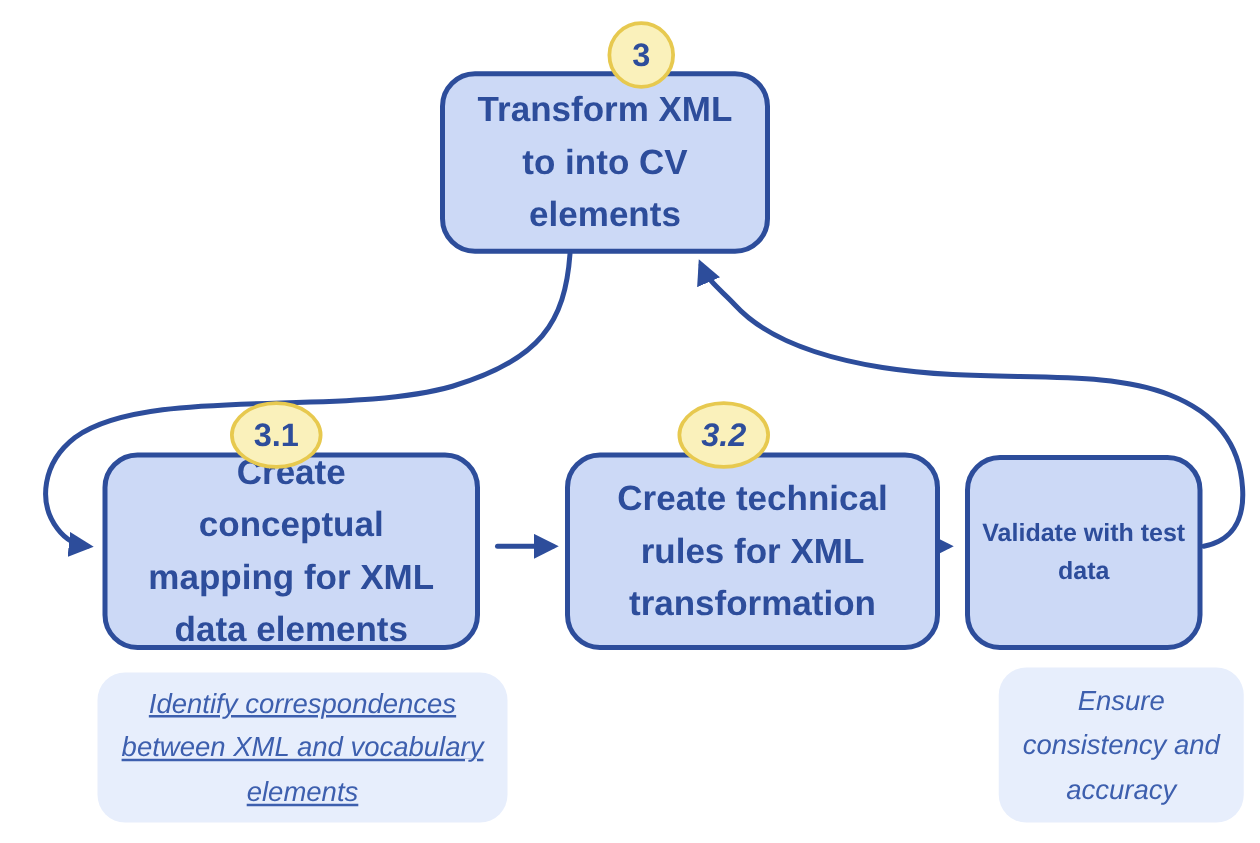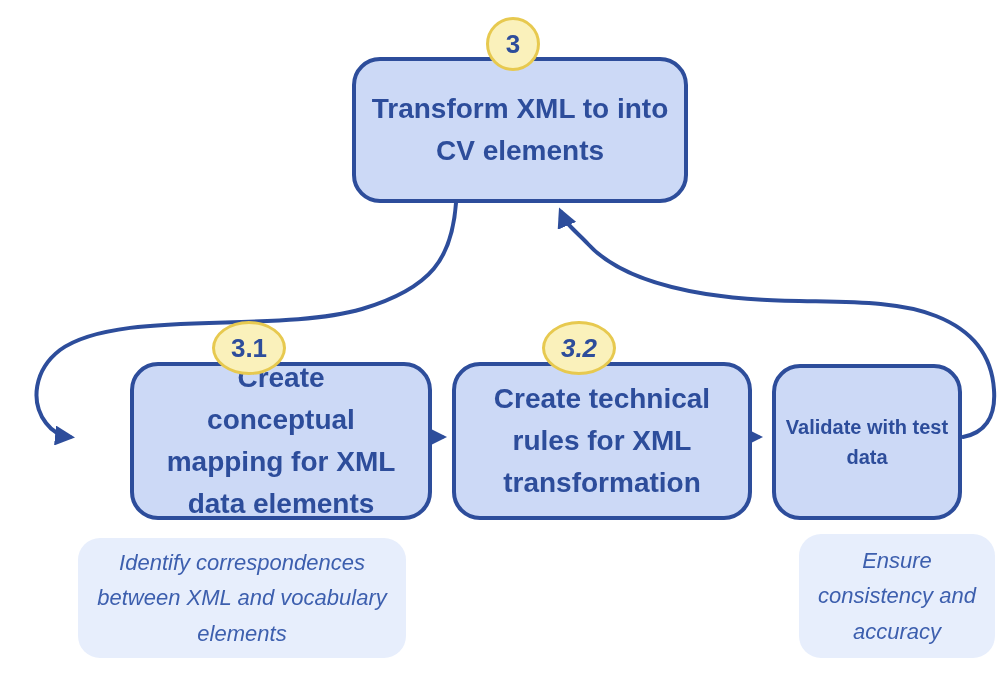--- a/index.html
+++ b/index.html
@@ -32,30 +32,29 @@
     align-items: center;
     justify-content: center;
     text-align: center;
     color: #2d4d9b;
     font-weight: 700;
     box-sizing: border-box;
     line-height: 1.5;
   }
   .step-main {
     left: 352px; top: 57px;
-    width: 336px; height: 146px;
+    width: 264px; height: 146px;
     font-size: 28px;
     padding: 0 14px;
   }
   .step-1 {
     left: 82px; top: 362px;
     width: 302px; height: 158px;
     font-size: 28px;
     padding: 0 28px;
-    margin-left: 48px;
   }
   .step-2 {
     left: 452px; top: 362px;
     width: 300px; height: 158px;
     font-size: 28px;
     padding: 0 6px;
   }
   .step-3 {
     left: 772px; top: 364px;
     width: 190px; height: 156px;
@@ -70,38 +69,38 @@
     display: flex;
     align-items: center;
     justify-content: center;
     color: #2d4d9b;
     font-weight: 700;
     font-size: 26px;
     box-sizing: border-box;
     z-index: 3;
   }
   .badge-main { left: 486px; top: 17px;  width: 54px; height: 54px; }
-  .badge-1    { left: 212px; top: 321px; width: 74px; height: 54px; justify-content: center; }
+  .badge-1    { left: 184px; top: 321px; width: 74px; height: 54px; justify-content: center; }
   .badge-2    { left: 542px; top: 321px; width: 74px; height: 54px; font-style: italic; }
   .badge-3    { left: 830px; top: 323px; width: 74px; height: 54px; }
   .note {
     position: absolute;
     background: #e7eefc;
     border-radius: 22px;
     display: flex;
     align-items: center;
     justify-content: center;
     text-align: center;
     color: #3d5fae;
     font-style: italic;
     font-size: 22px;
     line-height: 1.6;
     box-sizing: border-box;
   }
-  .note-1 { left: 78px;  top: 538px; width: 328px; height: 120px; padding: 0 6px; }
+  .note-1 { left: 78px;  top: 538px; width: 328px; height: 120px; padding: 0 6px; text-decoration: underline; }
   .note-2 { left: 462px; top: 538px; width: 240px; height: 90px;  padding: 0 10px; }
   .note-3 { left: 768px; top: 534px; width: 196px; height: 124px; padding: 0 12px; margin-left: 31px; }
 </style>
 </head>
 <body>
 
 <div class="canvas">
 
   <svg class="arrows" viewBox="0 0 1008 674" xmlns="http://www.w3.org/2000/svg" aria-hidden="true">
     <defs>

